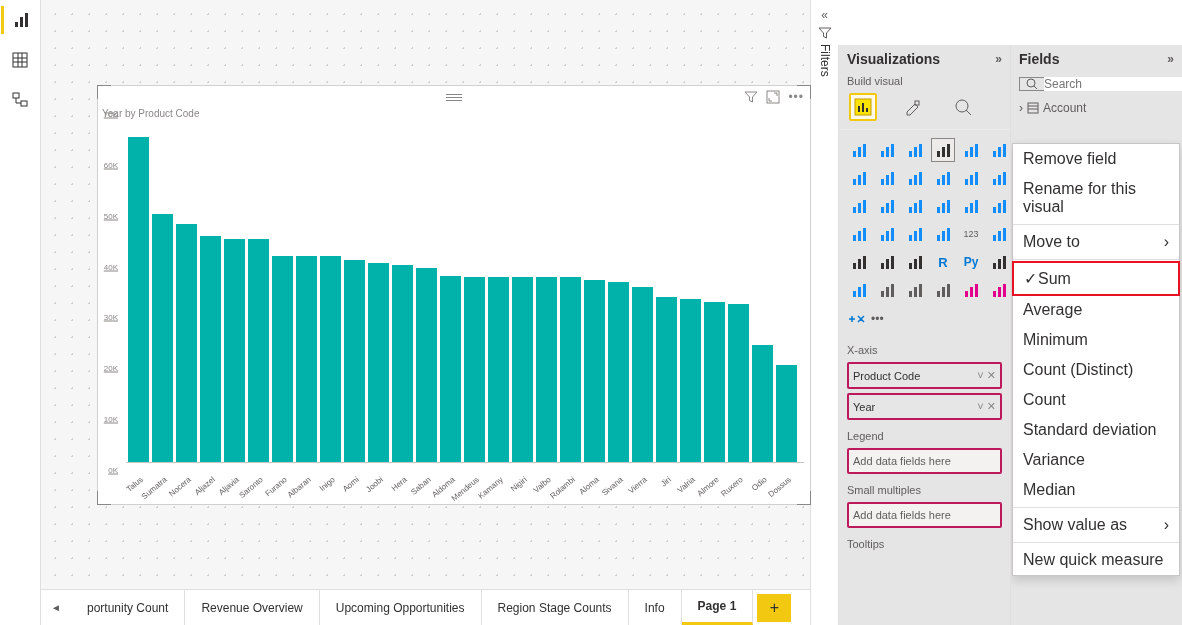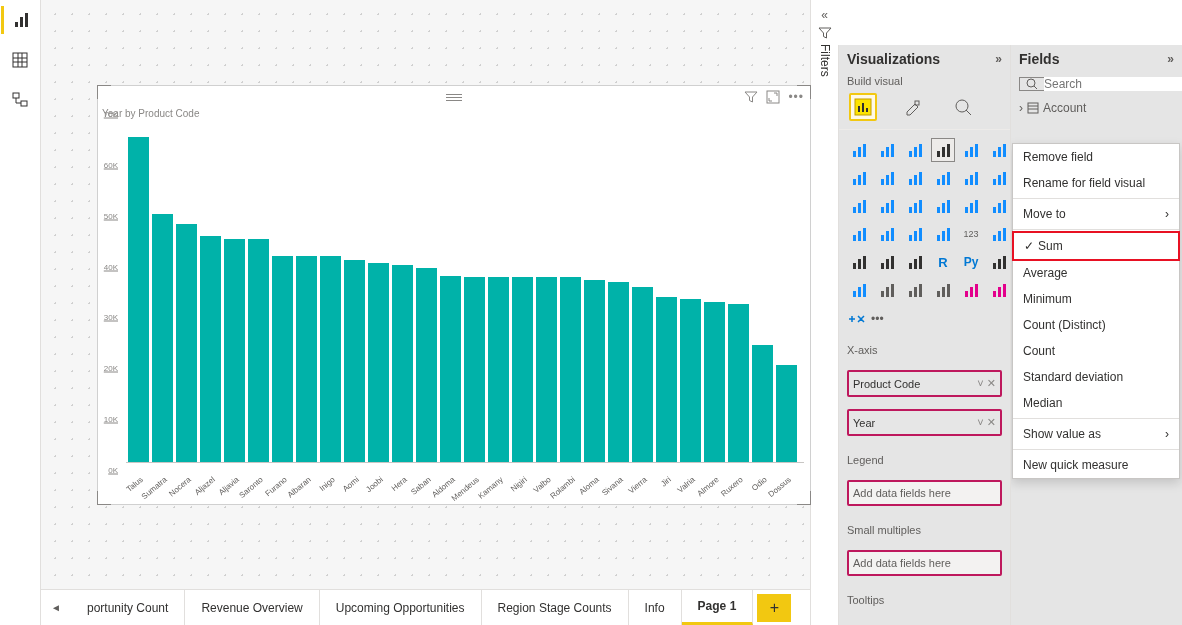--- a/index.html
+++ b/index.html
@@ -42,31 +42,31 @@
   .pane.fields { width:172px; position:relative; }
   .pane-header { height:28px; display:flex; align-items:center; justify-content:space-between; padding:0 8px; font-size:14px; font-weight:600; }
   .pane-sub { font-size:11px; color:#605e5c; padding:2px 8px; }
   .build-tabs { display:flex; gap:22px; padding:4px 10px 8px; border-bottom:1px solid #edebe9; }
   .build-tab { display:flex; align-items:center; justify-content:center; width:28px; height:28px; }
   .build-tab.active { background:#fff9e5; border:2px solid #f2c811; border-radius:2px; }
   .viz-grid { display:grid; grid-template-columns: repeat(6, 24px); gap:4px 4px; padding:8px 8px 4px; }
   .viz-icon { width:24px; height:24px; display:flex; align-items:center; justify-content:center; border:1px solid transparent; cursor:pointer; }
   .viz-icon.selected { border:1px solid #8a8886; background:#edebe9; }
   .viz-more { padding:4px 8px; display:flex; gap:6px; align-items:center; color:#605e5c; }
-  .wells { padding:6px 8px; display:flex; flex-direction:column; gap:12px; overflow:auto; }
+  .wells { padding:6px 8px; display:flex; flex-direction:column; gap:4px; overflow:auto; }
   .well-label { font-size:11px; color:#605e5c; padding:6px 0 2px; }
   .well { border:2px solid #be185d; background:#f3f2f1; border-radius:2px; padding:5px 4px; font-size:11px; color:#605e5c; display:flex; align-items:center; justify-content:space-between; }
   .well.filled { background:#e6e6e6; color:#323130; }
   .well-actions { color:#8a8886; font-size:11px; }
   .search { margin:4px 8px; border:1px solid #8a8886; height:14px; display:flex; align-items:center; padding:0 6px; gap:6px; }
   .search input { border:none; outline:none; font-size:12px; flex:1; }
   .field-tree { padding:4px 4px; font-size:12px; color:#605e5c; }
   .field-row { display:flex; align-items:center; gap:4px; padding:2px 4px; }
   .context-menu { position:absolute; top:98px; right:2px; width:168px; background:#fff; border:1px solid #c8c6c4; box-shadow:0 4px 10px rgba(0,0,0,0.15); z-index:10; }
-  .cm-item { padding:6px 10px; font-size:12px; display:flex; align-items:center; justify-content:space-between; cursor:pointer; }
+  .cm-item { padding:6px 10px; font-size:16px; display:flex; align-items:center; justify-content:space-between; cursor:pointer; }
   .cm-sep { height:1px; background:#e1dfdd; margin:2px 0; }
   .cm-item.highlight { border:2px solid #e81123; margin:-1px; }
   .cm-check { width:14px; display:inline-block; color:#323130; }
   svg { display:block; }
 </style>
 </head>
 <body>
 
 <div class="app">
 
@@ -606,21 +606,21 @@
           </span>
         <span>Account</span>
       </div>
     </div>
 
     <div class="context-menu">
       <div class="cm-item">
           <span>Remove field</span>
         </div>
       <div class="cm-item">
-          <span>Rename for field visual</span>
+          <span>Rename for this visual</span>
         </div>
       <div class="cm-sep"></div>
       <div class="cm-item">
           <span>Move to</span>
           <span>›</span>
         </div>
       <div class="cm-sep"></div>
       <div class="cm-item highlight">
           <span><span class="cm-check">✓</span><span>Sum</span></span>
         </div>
@@ -633,20 +633,23 @@
       <div class="cm-item">
           <span>Count (Distinct)</span>
         </div>
       <div class="cm-item">
           <span>Count</span>
         </div>
       <div class="cm-item">
           <span>Standard deviation</span>
         </div>
       <div class="cm-item">
+          <span>Variance</span>
+        </div>
+      <div class="cm-item">
           <span>Median</span>
         </div>
       <div class="cm-sep"></div>
       <div class="cm-item">
           <span>Show value as</span>
           <span>›</span>
         </div>
       <div class="cm-sep"></div>
       <div class="cm-item">
           <span>New quick measure</span>

